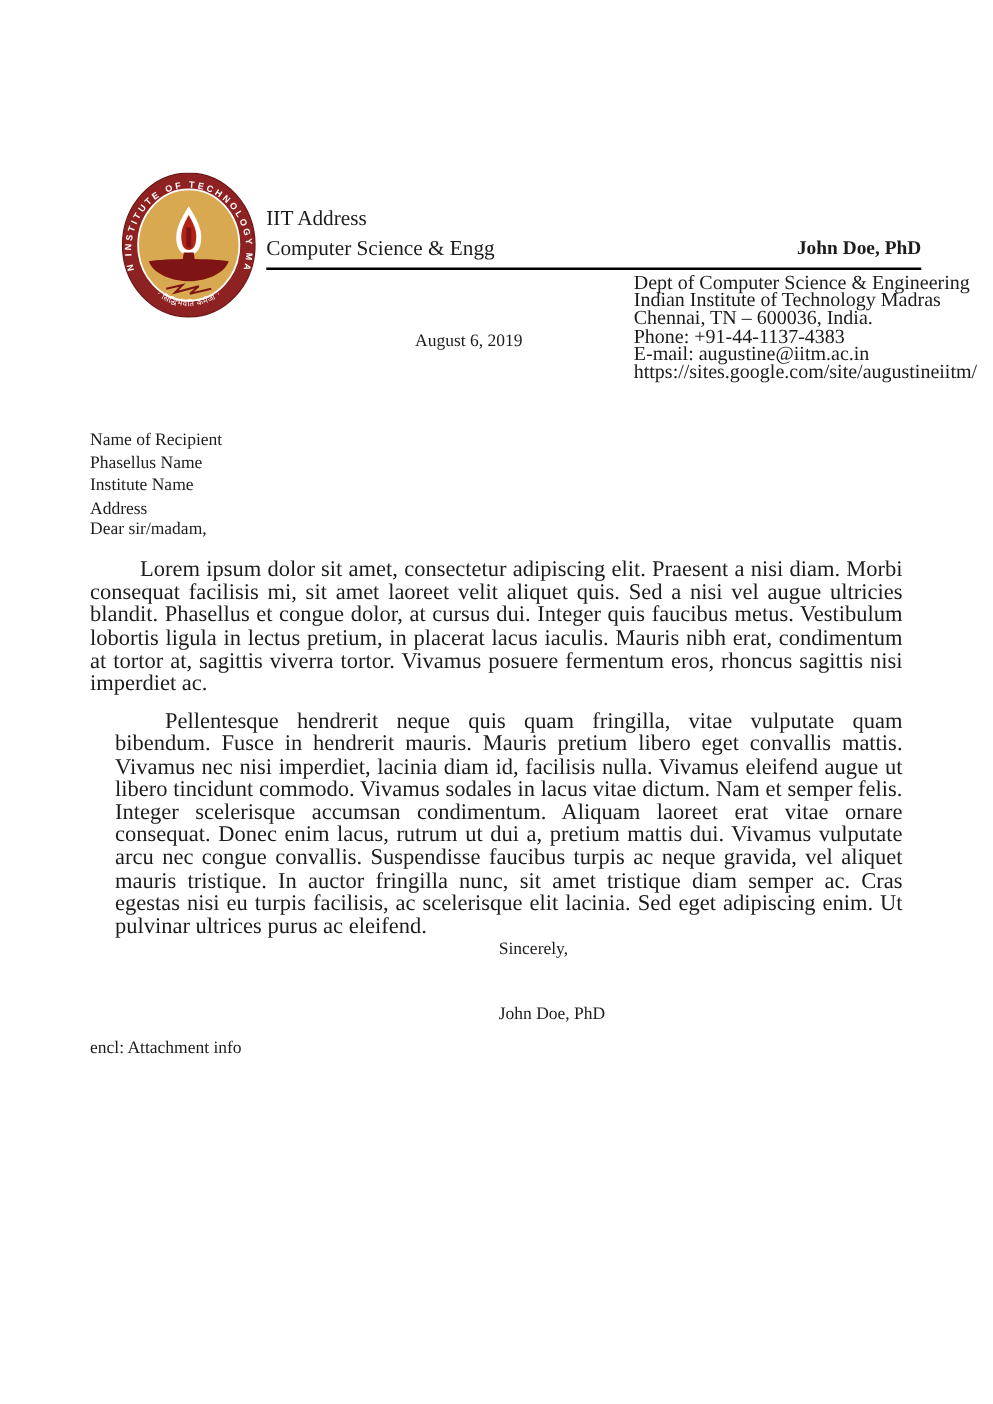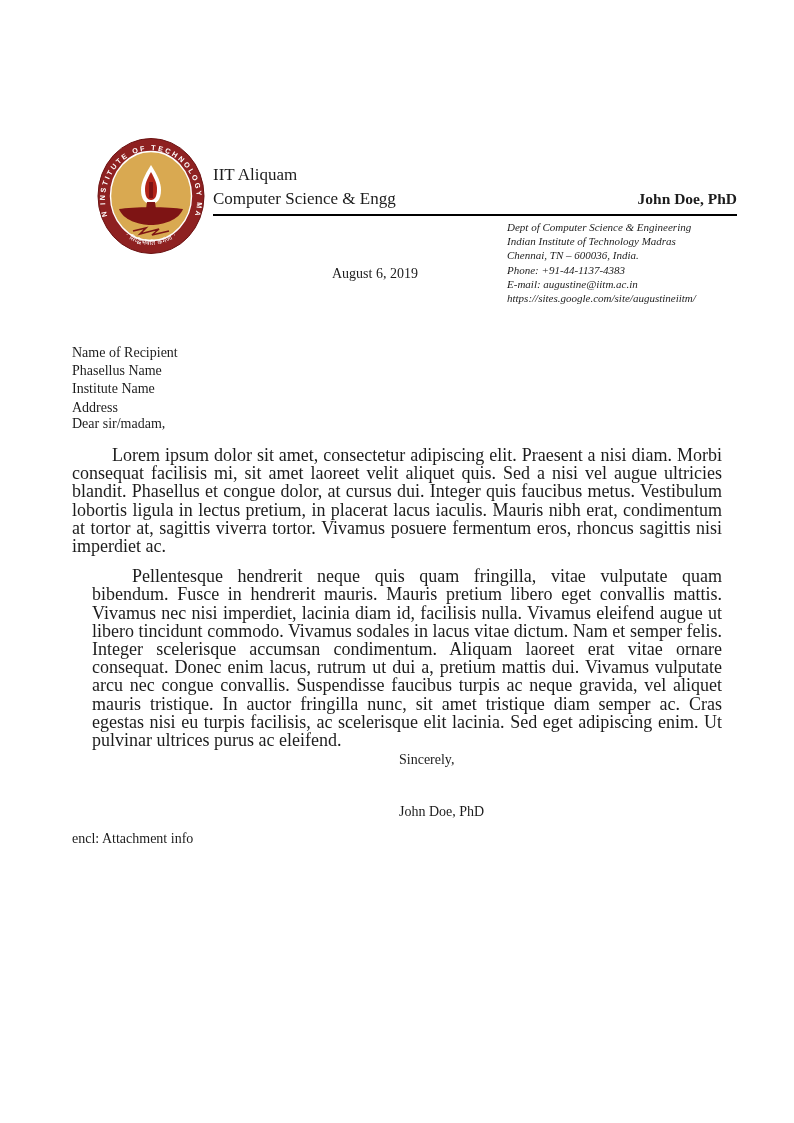--- a/index.html
+++ b/index.html
@@ -14,21 +14,21 @@
   }
   
   .logo { position:absolute; left:97px; top:138px; width:108px; height:118px; }
   
   .header-text { position:absolute; left:213px; top:163px; width:524px; }
   .org-line { font-size:17px; line-height:24px; }
   .dept-line { display:flex; justify-content:space-between; align-items:flex-end; font-size:17px; line-height:24px; }
   .author { font-weight:bold; font-size:15.5px; }
   .header-rule { border:none; border-top:2px solid #000; margin-top:3px; }
   
-  .contact { position:absolute; left:507px; top:220px; font-style:italic; font-size:11px; line-height:14.2px; }
+  .contact { position:absolute; left:507px; top:220px; font-size:16px; line-height:14.2px; }
   
   .date { position:absolute; left:332px; top:266px; font-size:14px; }
   
   .recipient { position:absolute; left:72px; top:296px; font-size:14px; line-height:18.2px;margin-top:48px; }
   
   .salutation { position:absolute; left:72px; top:416px; font-size:14px;text-align:center; }
   
   .letter-body { position:absolute; left:72px; top:446px; width:650px; font-size:18px; line-height:18.2px; text-align:justify; }
   .letter-body p { text-indent:40px; }
   .letter-body p + p { margin-top:12px;margin-left:20px; }
@@ -69,21 +69,21 @@
 
       <path d="M50,64 L58,64 L59,71 L49,71 Z" fill="#7E1414"></path>
 
       <path d="M22,71 C35,68.5 73,68.5 86,71 C82,82 66,87 54,87 C42,87 26,82 22,71 Z" fill="#7E1414"></path>
 
       <path d="M36,93 L49,90 L43,96 L62,91 L55,97 L72,93" fill="none" stroke="#7E1414" stroke-width="1.6"></path>
     </svg>
   </div>
 
   <div class="header-text">
-    <div class="org-line">IIT Aliquam</div>
+    <div class="org-line">IIT Address</div>
     <div class="dept-line">
       <span>Computer Science &amp; Engg</span>
       <span class="author">John Doe, PhD</span>
     </div>
     <hr class="header-rule">
   </div>
 
   <div class="contact">
     <div>Dept of Computer Science &amp; Engineering</div>
     <div>Indian Institute of Technology Madras</div>

